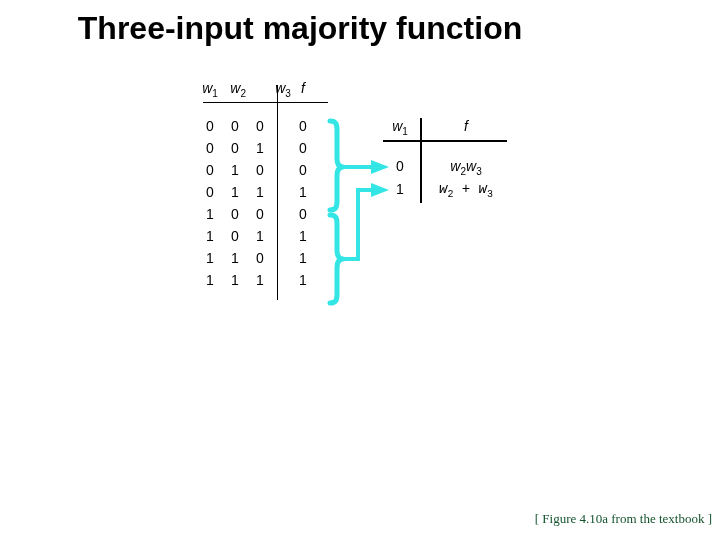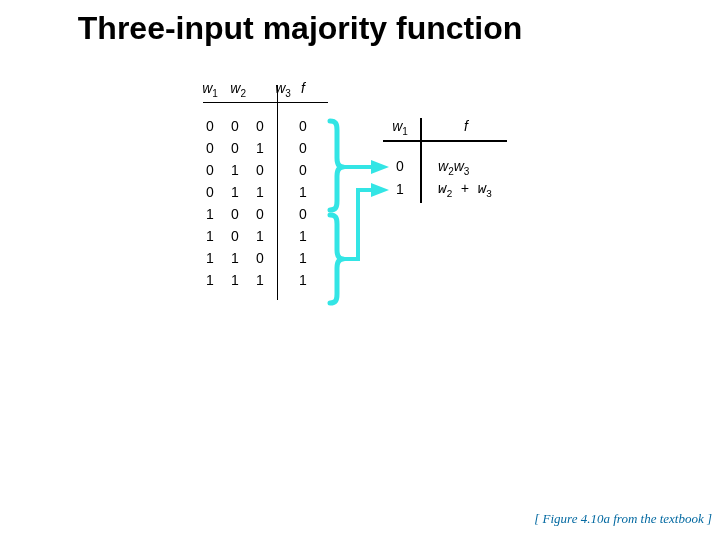--- a/index.html
+++ b/index.html
@@ -107,46 +107,45 @@
   }
   #derived-table .in-cell {
     position: absolute;
     left: 12px;
     width: 20px;
     text-align: center;
     font-size: 14px;
   }
   #derived-table .out-cell {
     position: absolute;
-    left: 60px;
+    left: 46px;
     width: 84px;
-    text-align: left;
+    text-align: center;
     font-size: 14px;
   }
 
   
   #connectors {
     position: absolute;
     left: 0;
     top: 0;
     width: 720px;
     height: 540px;
     pointer-events: none;
   }
 
   
   #figure-credit {
     position: absolute;
     right: 8px;
     top: 511px;
     font-family: "Liberation Serif", serif;
     font-size: 13px;
-    color: #0369a1;
+    color: #14532d;
     white-space: nowrap;
-    font-style: italic;
   }
 </style>
 </head>
 <body>
 
 <div id="slide-title">Three-input majority function</div>
 
 <div id="truth-table">
 
   <div class="hdr-cell var" style="left:4px;  width:22px;"><span>w</span><span class="sub">1</span></div>

